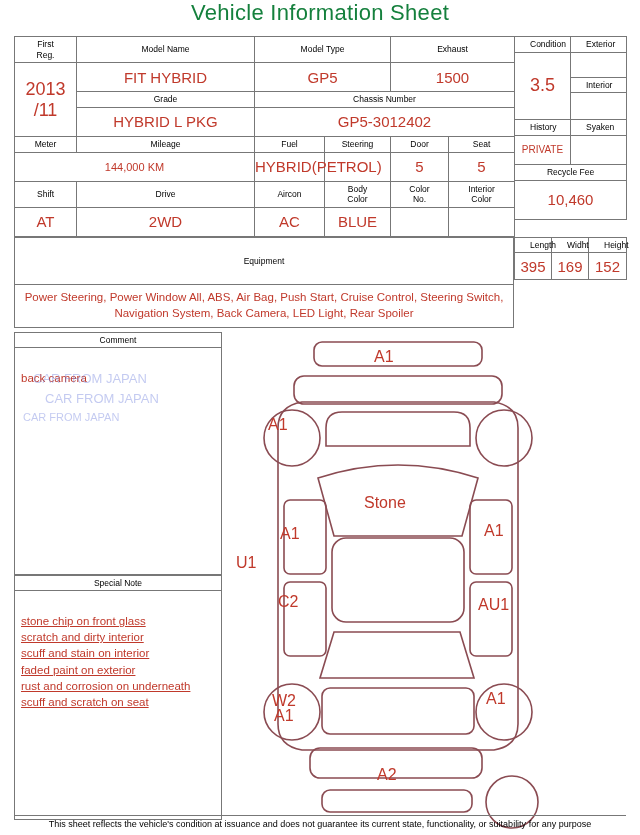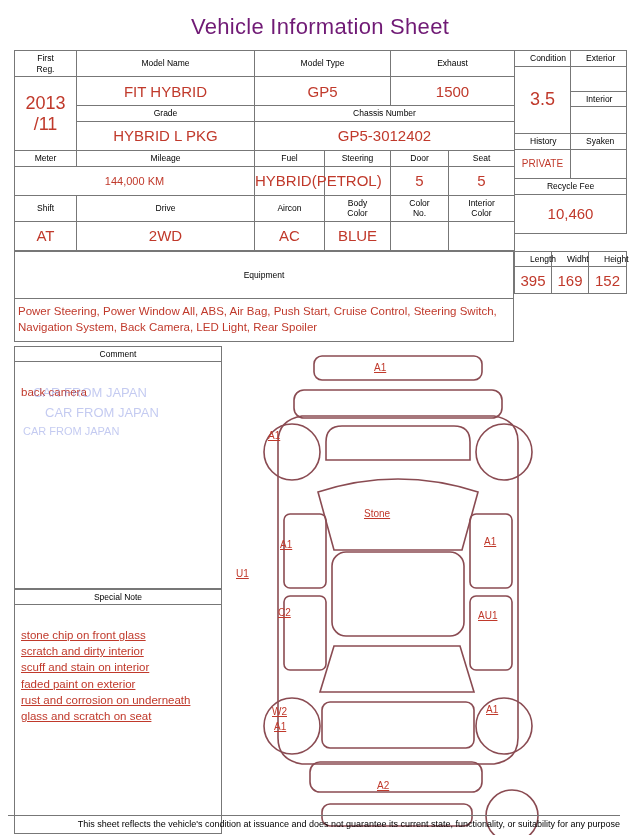--- a/index.html
+++ b/index.html
@@ -5,65 +5,65 @@
   html,body{margin:0;padding:0;}
   body{
     width:640px;height:835px;background:#fff;
     font-family:"Liberation Sans", sans-serif;
     color:#c0392b;
     position:relative;
     overflow:hidden;
   }
   .sheet{position:relative;width:640px;height:835px;box-sizing:border-box;padding:0 14px;}
   .title{
-    text-align:center;color:#701a75;font-size:22px;font-weight:400;
-    padding-top:14px;padding-bottom:10px;letter-spacing:0.3px;
+    text-align:center;color:#15803d;font-size:22px;font-weight:400;
+    padding-bottom:10px;letter-spacing:0.3px;
   }
   table{border-collapse:collapse;}
   td{border:1px solid #777;padding:0;vertical-align:middle;text-align:center;}
   .lbl{font-size:8.5px;color:#000;line-height:1.25;padding:2px 15px;}
   .val{color:#c0392b;}
   .v-lg{font-size:18px;}
   .v-md{font-size:15px;}
   .v-sm{font-size:11px;}
   .v-xs{font-size:10px;margin-left:43px;}
 
   
   .toprow{display:flex;width:612px;}
   .mainTbl{width:100%;table-layout:fixed;}
   .sideTbl{width:100%;table-layout:fixed;}
   .block-left{width:500px;}
   .block-right{width:112px;}
 
   
   .equip-title{font-size:8.5px;color:#000;padding:18px;}
-  .equip-body{font-size:11.5px;color:#c0392b;text-align:left;padding:2px 3px;line-height:1.35;}
+  .equip-body{font-size:11.5px;color:#c0392b;text-align:center;padding:2px 3px;line-height:1.35;}
 
   
   .lower{display:flex;width:612px;margin-top:4px;}
   .leftcol{width:208px;}
   .rightcol{width:350px;position:relative;}
   .boxhead{font-size:8.5px;color:#000;text-align:center;border:1px solid #777;border-bottom:none;padding:2px;}
   .boxbody{border:1px solid #777;box-sizing:border-box;padding:22px 6px;font-size:11.5px;line-height:1.42;}
   .comment-box{height:228px;position:relative;overflow:hidden;}
   .note-box{height:230px;text-decoration:underline;}
 
   
   .wm{position:absolute;color:#7d8ce0;opacity:.45;font-size:13px;white-space:nowrap;pointer-events:none;}
 
   
   .footer{
-    position:absolute;left:8px;bottom:6px;width:612px;
-    border-top:1px solid #777;font-size:9px;color:#000;text-align:right;padding-top:3px;
+    position:absolute;left:14px;bottom:6px;width:612px;
+    border-top:1px solid #777;font-size:9px;color:#000;text-align:center;padding-top:3px;
   }
 
   
   .diagram{position:relative;width:350px;height:500px;}
   .diagram svg{position:absolute;top:0;left:0;}
-  .dlabel{position:absolute;font-size:10px;color:#c0392b;text-decoration:underline;}
+  .dlabel{position:absolute;font-size:16px;color:#c0392b;}
 </style>
 </head>
 <body>
 
 <div class="sheet">
 
   <div class="title">Vehicle Information Sheet</div>
 
   <div class="toprow">
 
@@ -225,21 +225,21 @@
         <div class="wm" style="left:8px;top:62px;font-size:11px;">CAR FROM JAPAN</div>
       </div>
 
       <div class="boxhead" style="border-top:1px solid #777;">Special Note</div>
       <div class="boxbody note-box">
         <div>stone chip on front glass</div>
         <div>scratch and dirty interior</div>
         <div>scuff and stain on interior</div>
         <div>faded paint on exterior</div>
         <div>rust and corrosion on underneath</div>
-        <div>glass and scratch on seat</div>
+        <div>scuff and scratch on seat</div>
       </div>
     </div>
 
     <div class="rightcol">
       <div class="diagram">
         <svg width="350" height="500" viewBox="0 0 350 500">
           <g fill="none" stroke="#8a4b52" stroke-width="1.6">
 
             <rect x="92" y="10" width="168" height="24" rx="8"></rect>
 

